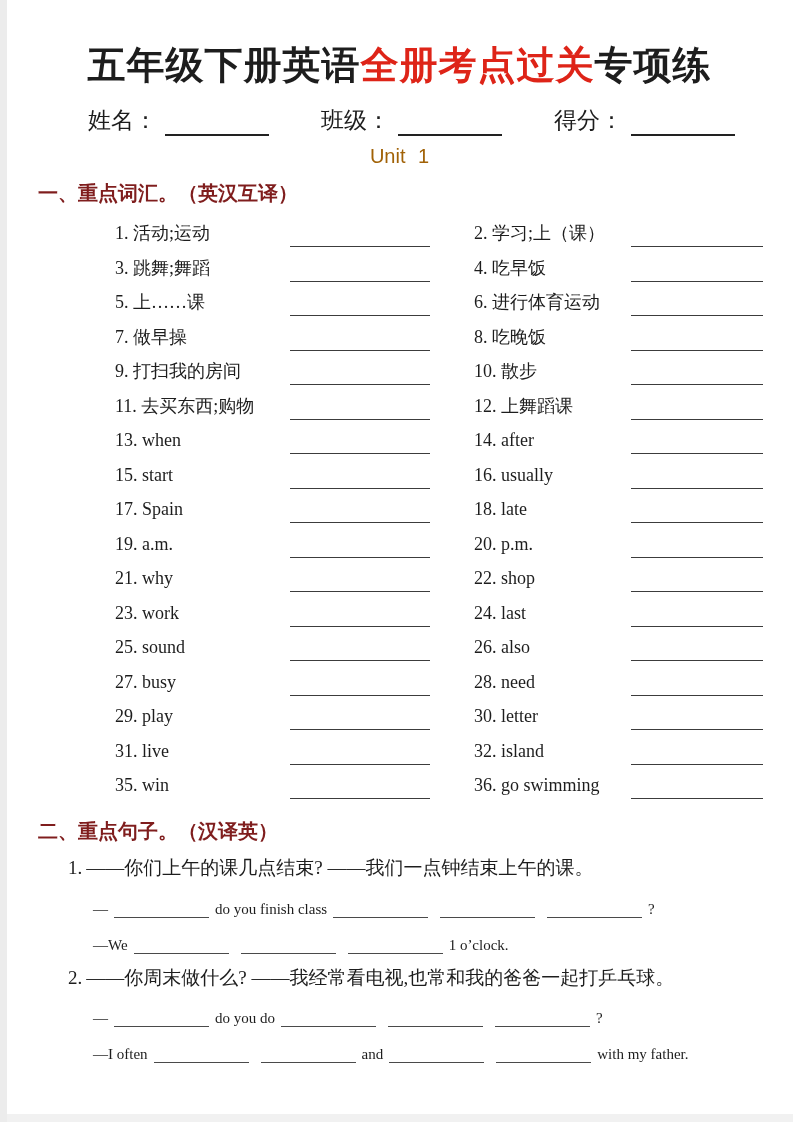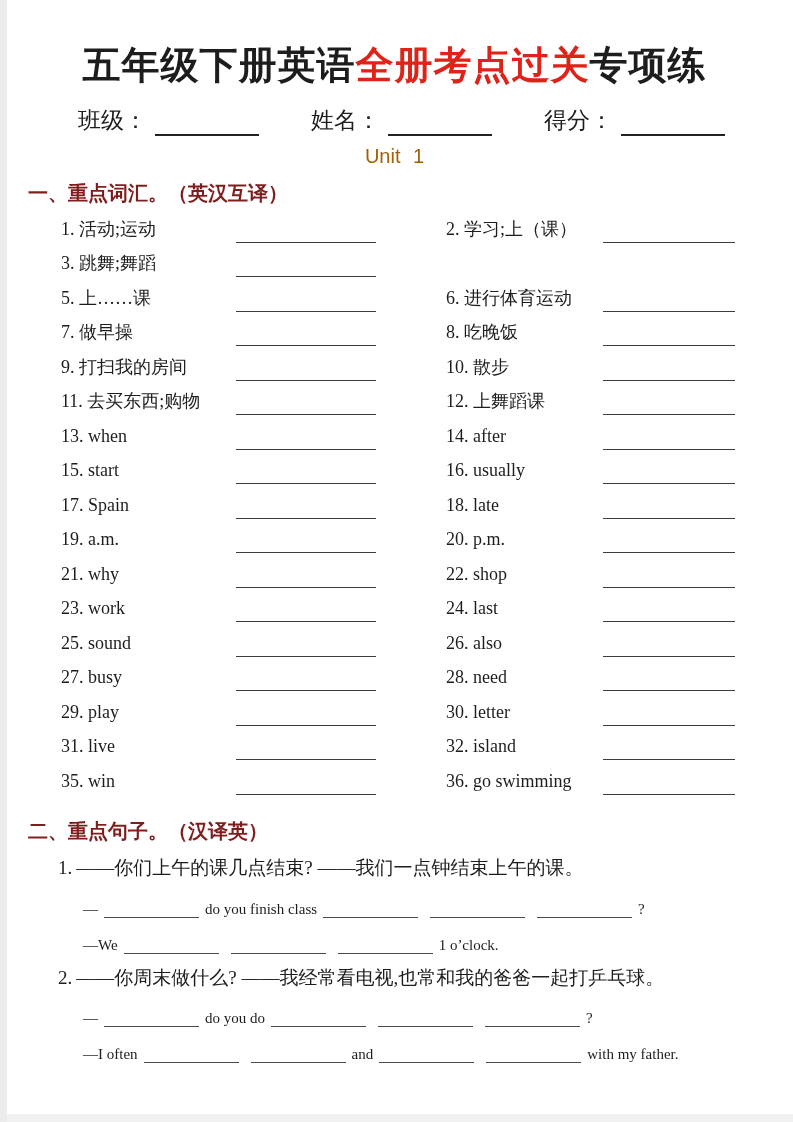--- a/index.html
+++ b/index.html
@@ -1,19 +1,19 @@
 <!DOCTYPE html>
 <html><head>
 <meta charset="utf-8">
 <style>
   html,body{margin:0;padding:0;background:#fff;}
   .page{
     width:793px;height:1122px;background:#ffffff;box-sizing:border-box;
     position:relative;overflow:hidden;
-    padding:40px 30px 0 26px;
+    padding:40px 30px 0 36px;
     font-family:"Liberation Serif","DejaVu Serif",serif;
     color:#1d1d1d;
     box-shadow:inset 7px 0 0 #ececec, inset 0 -8px 0 #f1f1f1;
   }
   .title{
     margin:4px 0 0 0;text-align:center;
     font-family:"Liberation Sans","DejaVu Sans",sans-serif;
     font-weight:700;font-size:38px;line-height:1.15;letter-spacing:1px;
   }
   .name-row{
@@ -29,21 +29,21 @@
     text-align:center;margin-top:9px;
     font-family:"Liberation Sans","DejaVu Sans",sans-serif;
     font-size:20px;word-spacing:7px;color:#a16207;
   }
   .sec-heading{
     font-family:"Liberation Sans","DejaVu Sans",sans-serif;
     font-weight:700;font-size:20px;color:#7f1d1d;
     margin:13px 0 0 2px;line-height:1.2;
   }
   .vocab{margin:15px 0 0 35px;}
-  .vrow{display:flex;height:34.5px;align-items:flex-start;}
+  .vrow{display:flex;height:34.5px;align-items:center;margin-left:44px;}
   .vcell{display:flex;align-items:flex-end;}
   .vcell.left{width:385px;}
   .vcell.right{flex:1;}
   .vlabel{font-size:18px;line-height:1;display:inline-block;margin-bottom:7px;white-space:nowrap;}
   .vcell.left .vlabel{width:175px;}
   .vcell.right .vlabel{width:157px;}
   .vline{
     display:inline-block;height:4px;border-bottom:1.6px solid #3c3c3c;margin-bottom:2px;
   }
   .vcell.left .vline{width:140px;}
@@ -64,25 +64,25 @@
 </style>
 </head>
 <body>
 
 <div class="page">
 
   <h1 class="title"><span>五年级下册英语</span><span class="title-red" style="color: rgb(222, 36, 24);">全册考点过关</span><span>专项练</span></h1>
 
   <div class="name-row">
     <span class="name-field">
-      <span>班级：</span>
+      <span>姓名：</span>
       <span class="name-line"></span>
     </span>
     <span class="name-field">
-      <span>姓名：</span>
+      <span>班级：</span>
       <span class="name-line"></span>
     </span>
     <span class="name-field">
       <span>得分：</span>
       <span class="name-line"></span>
     </span>
   </div>
 
   <div class="unit">Unit 1</div>
 
@@ -97,20 +97,24 @@
         <div class="vcell right">
           <span class="vlabel">2. 学习;上（课）</span>
           <span class="vline"></span>
         </div>
       </div>
       <div class="vrow">
         <div class="vcell left">
           <span class="vlabel">3. 跳舞;舞蹈</span>
           <span class="vline"></span>
         </div>
+        <div class="vcell right">
+          <span class="vlabel">4. 吃早饭</span>
+          <span class="vline"></span>
+        </div>
       </div>
       <div class="vrow">
         <div class="vcell left">
           <span class="vlabel">5. 上……课</span>
           <span class="vline"></span>
         </div>
         <div class="vcell right">
           <span class="vlabel">6. 进行体育运动</span>
           <span class="vline"></span>
         </div>

